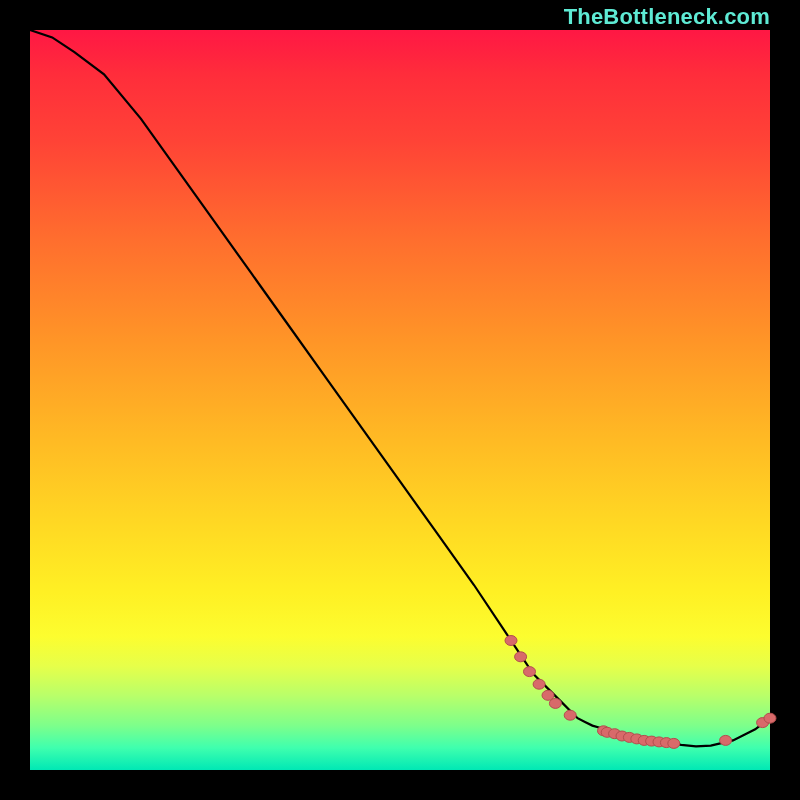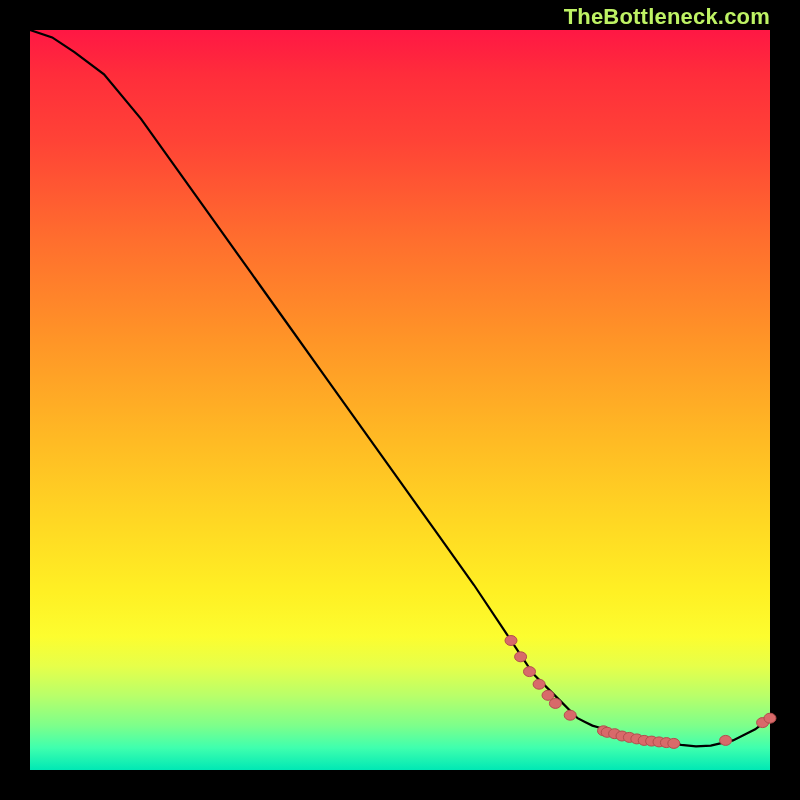--- a/index.html
+++ b/index.html
@@ -47,21 +47,21 @@
     height: 740px;
     overflow: visible;
   }
   .watermark {
     position: absolute;
     top: 4px;
     right: 30px;
     font-family: Arial, Helvetica, sans-serif;
     font-size: 22px;
     font-weight: 600;
-    color: #bef264;
+    color: #5eead4;
     letter-spacing: 0.2px;
   }
 </style>
 </head>
 <body>
 <div class="stage">
 
   <div class="plot-area"></div>
 
   <div class="watermark">TheBottleneck.com</div>

